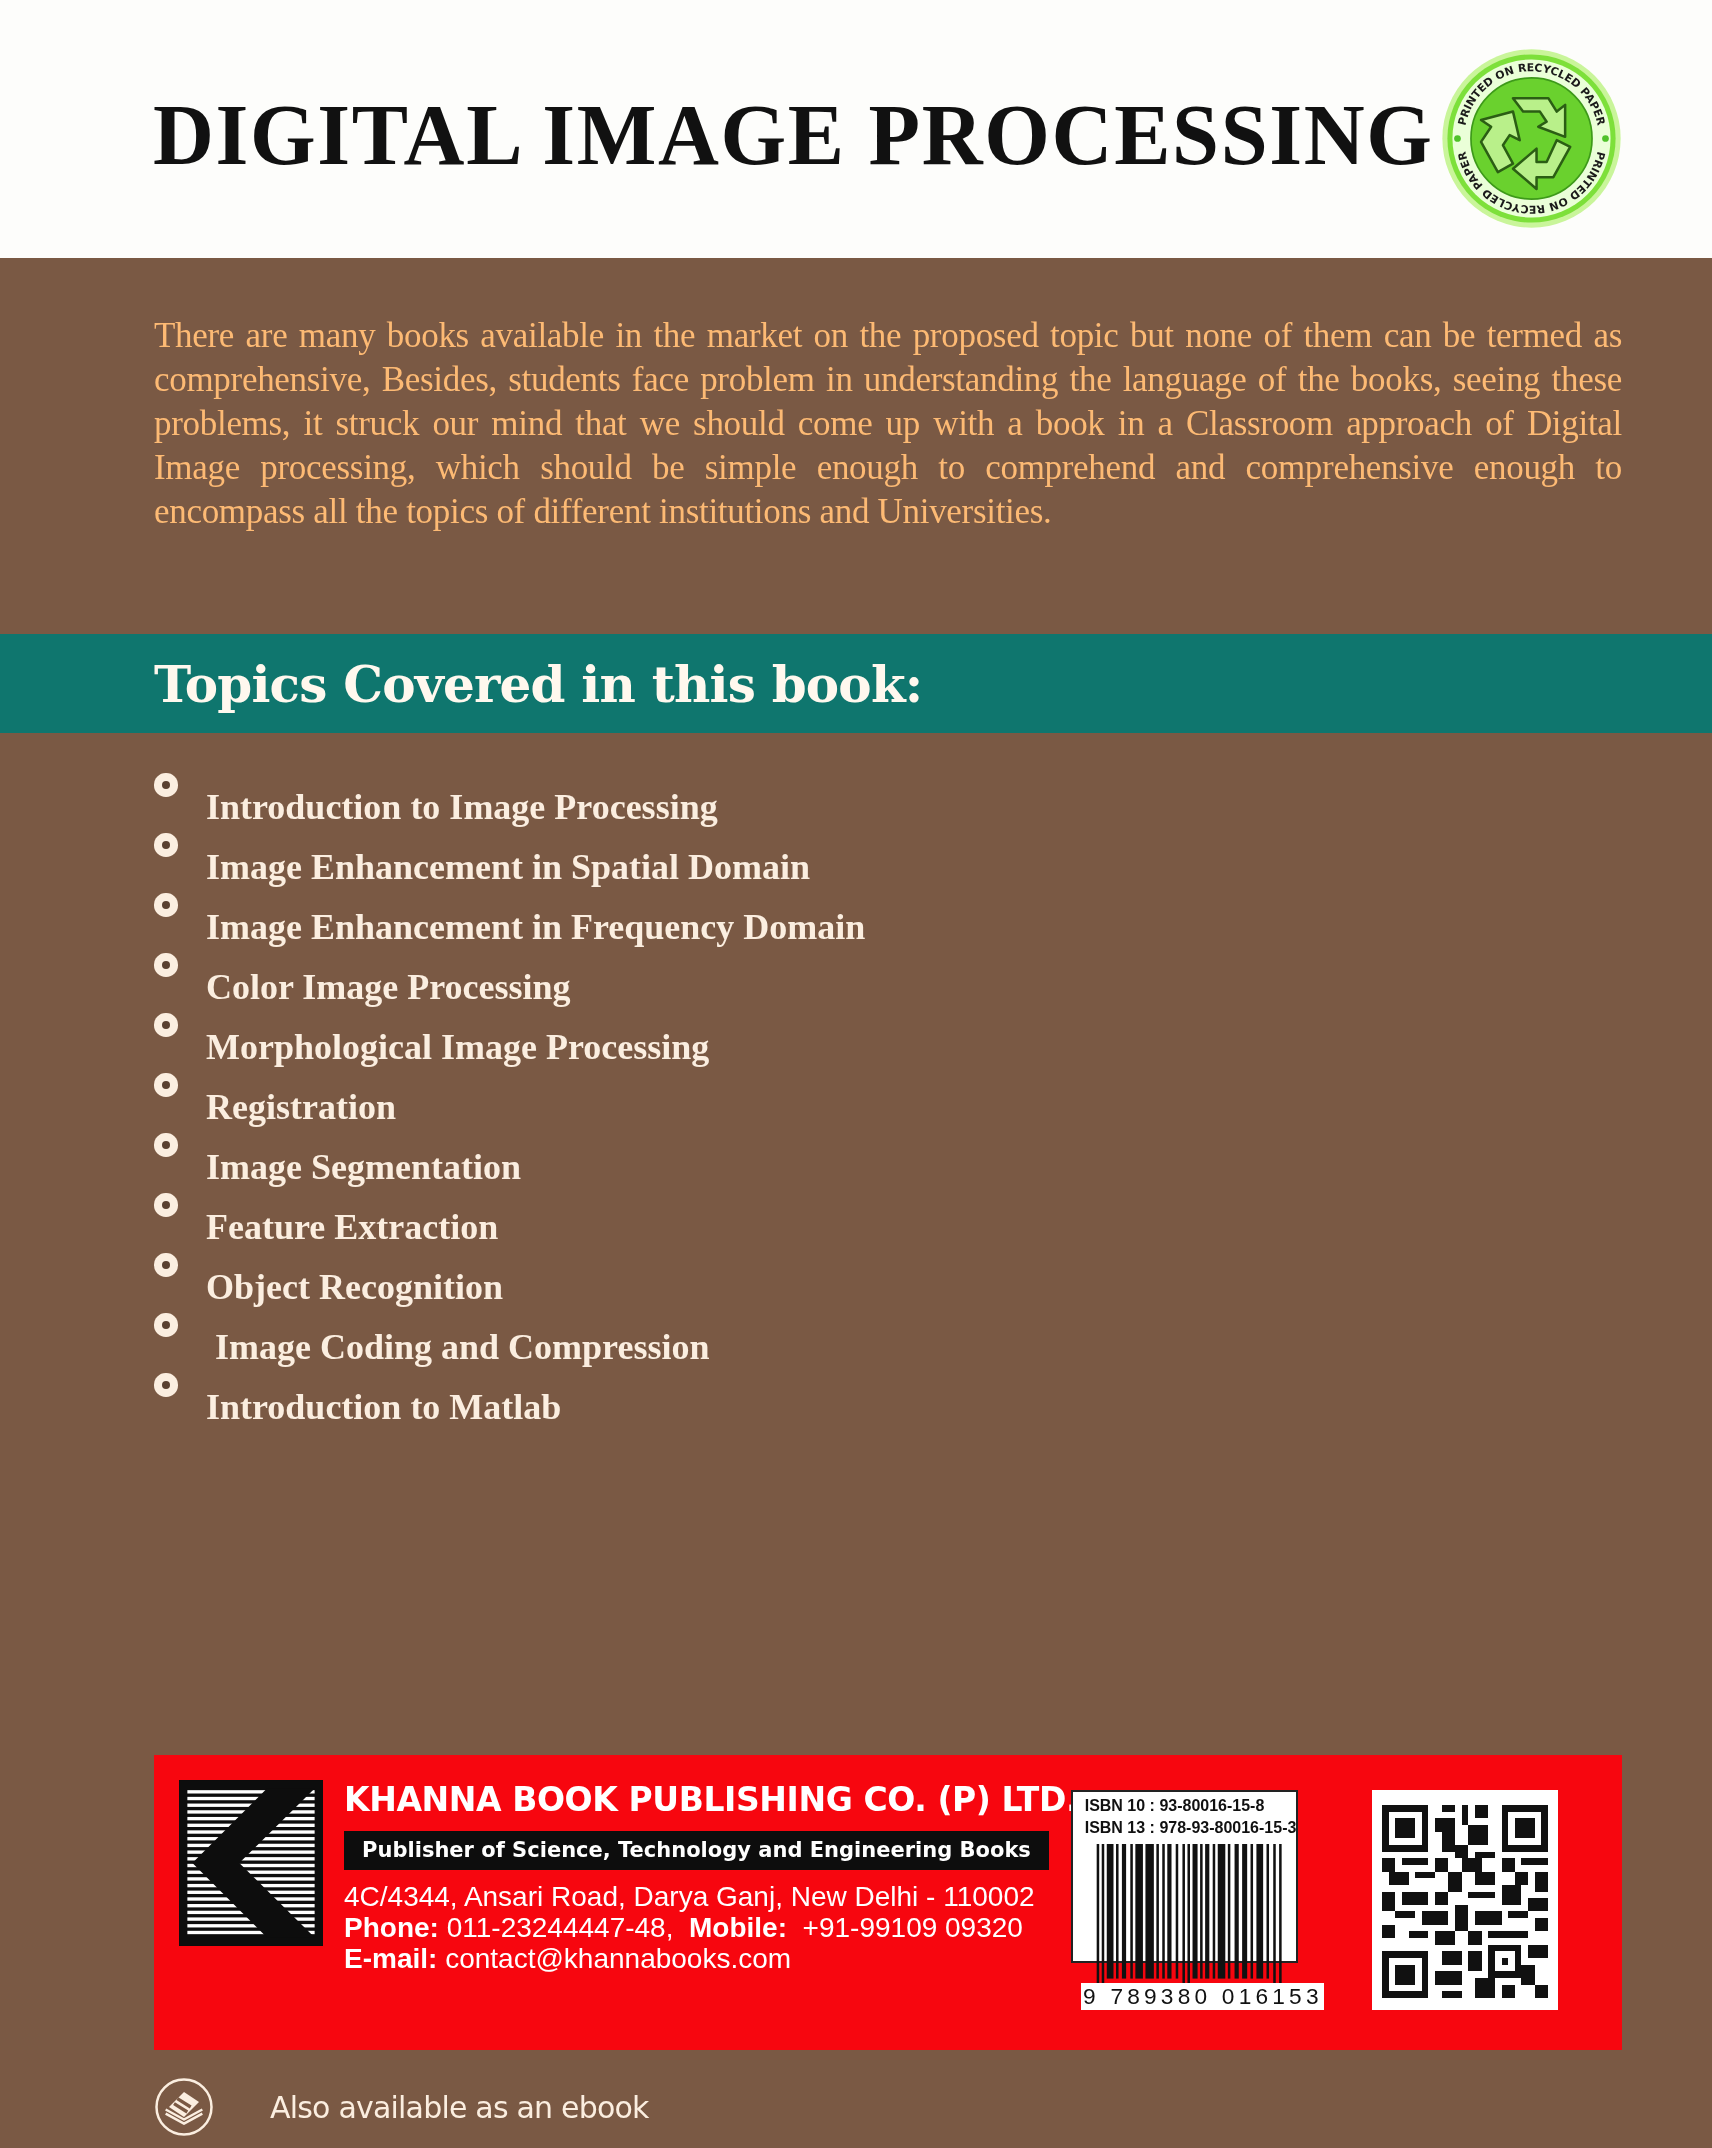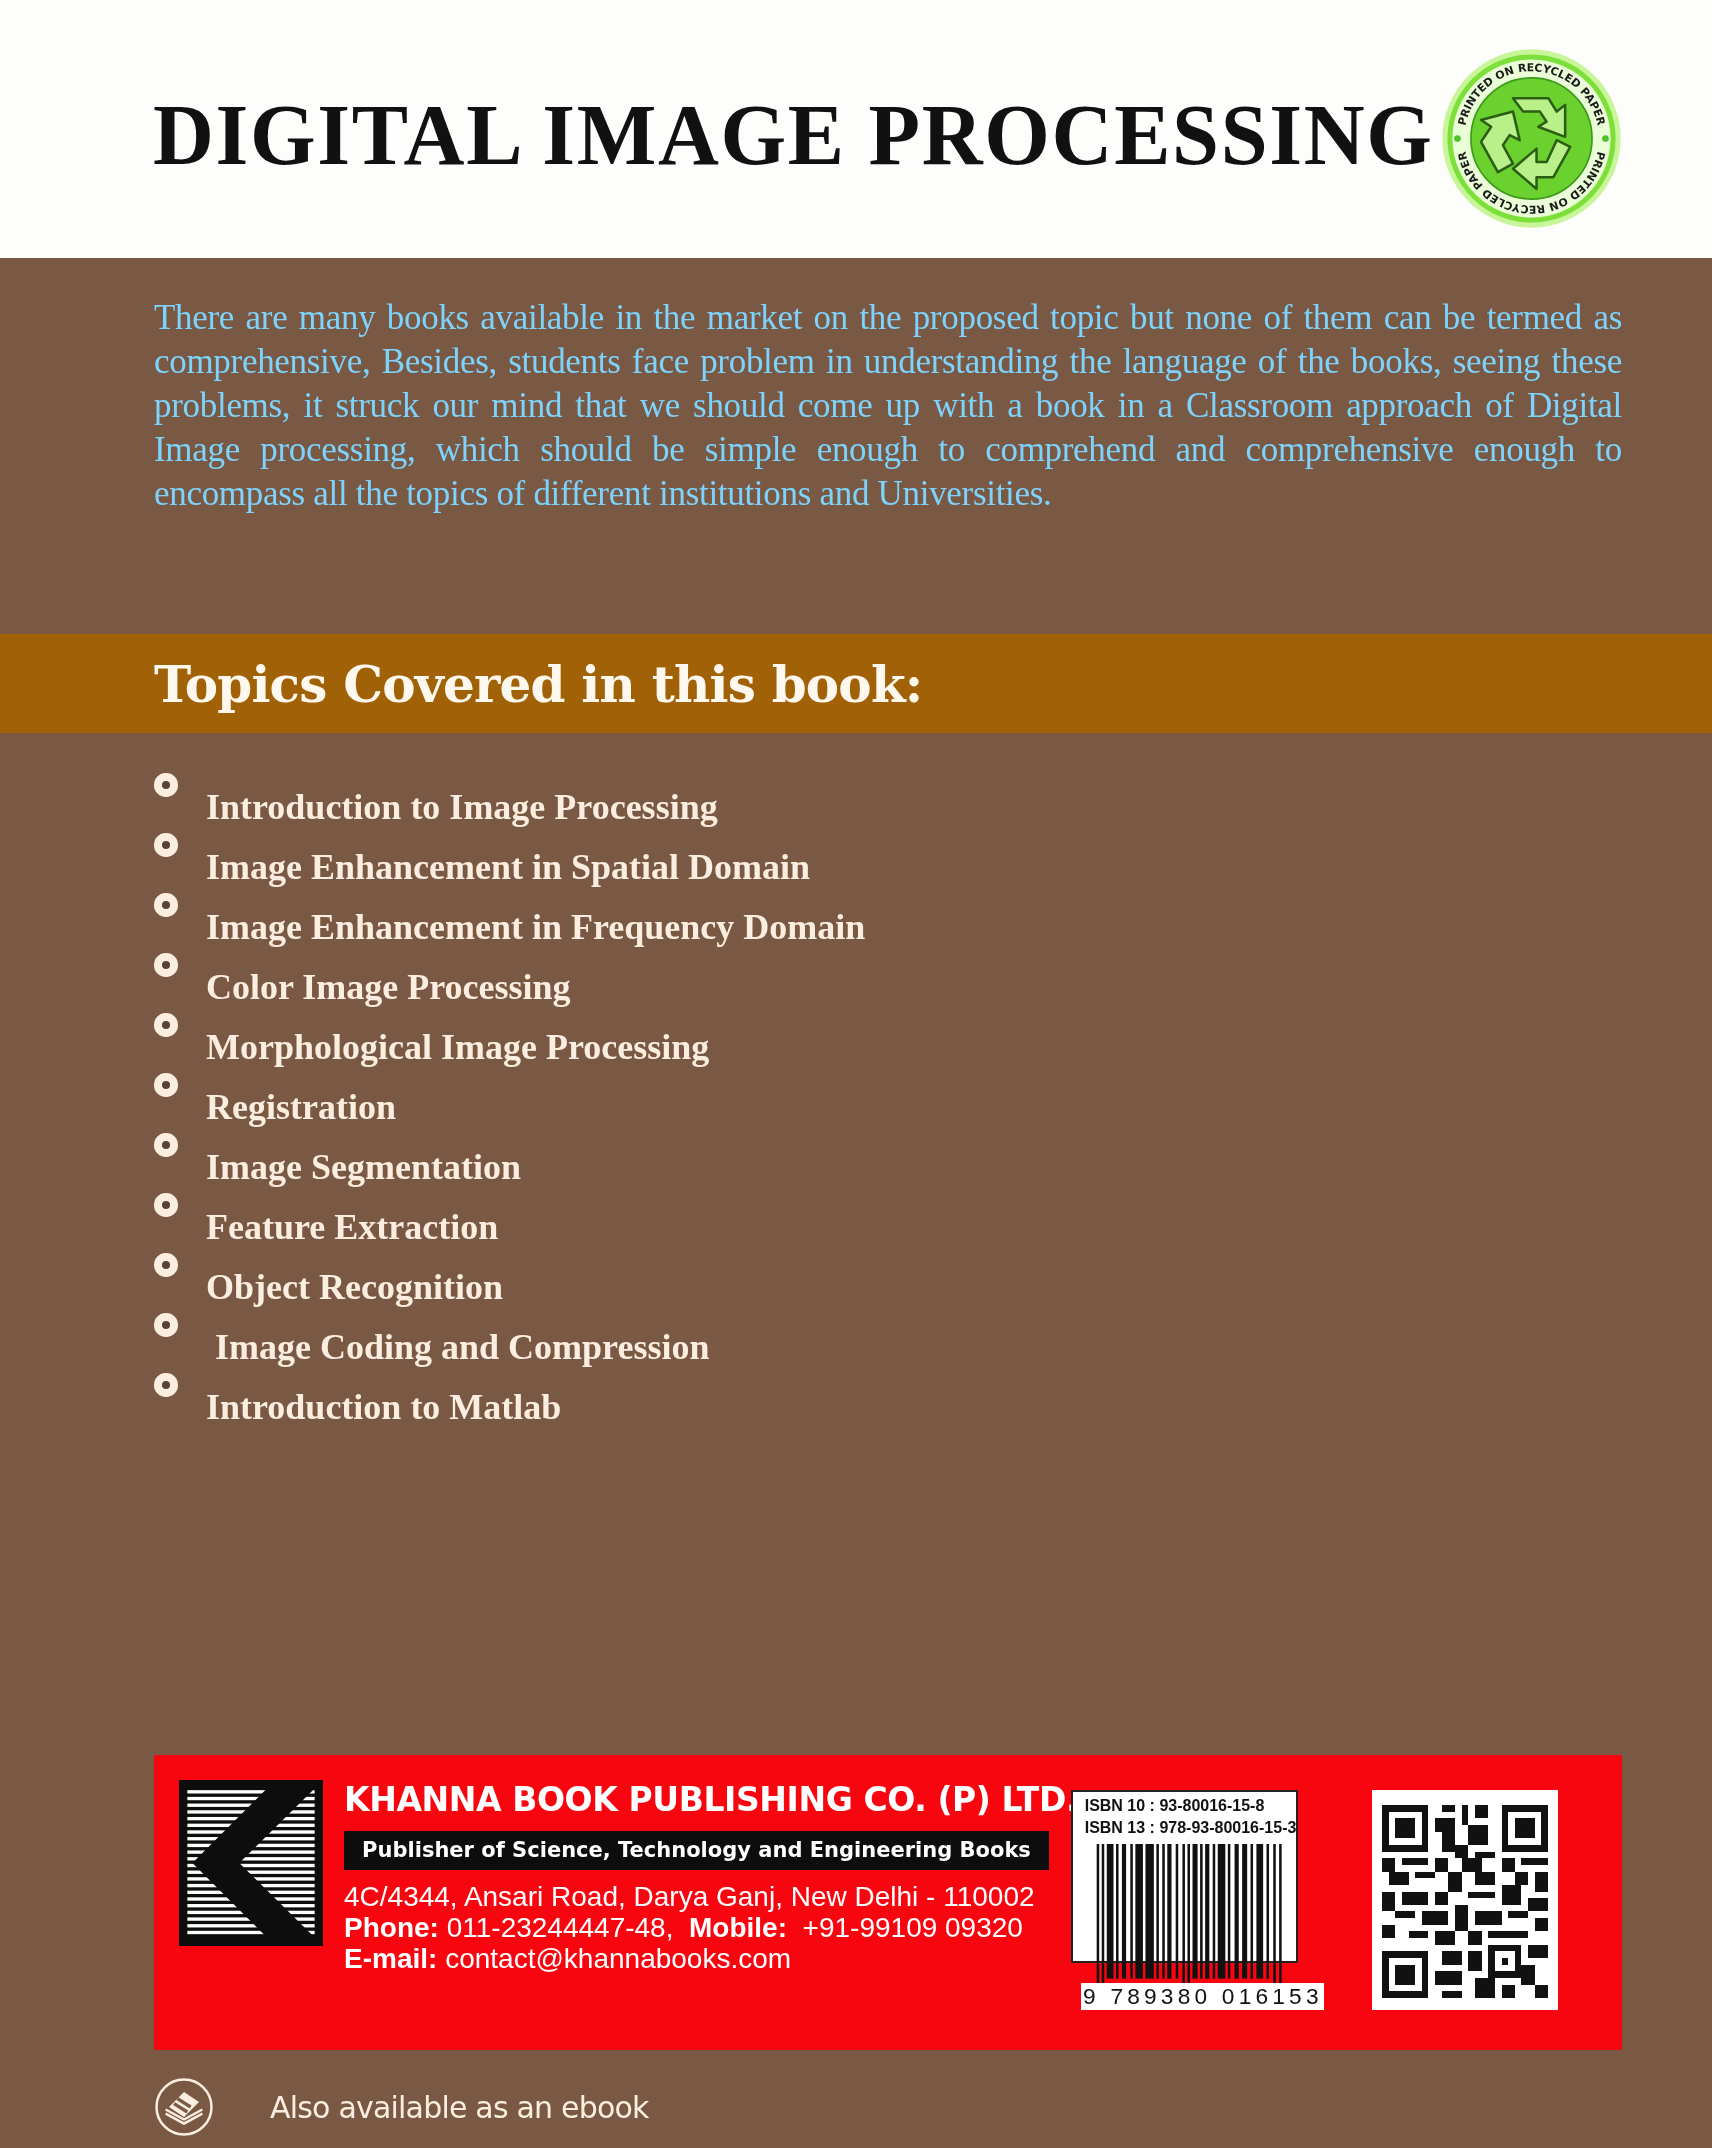--- a/index.html
+++ b/index.html
@@ -16,30 +16,30 @@
   .title {
     position: absolute; left: 153px; top: 91px;
     font-family: "Liberation Serif", "DejaVu Serif", serif;
     font-weight: bold; font-size: 87px; letter-spacing: 1.7px;
     color: #111; white-space: nowrap; line-height: 1;
     transform: scaleX(0.97); transform-origin: left center;
   }
   .badge { position: absolute; left: 1439px; top: 46px; width: 185px; height: 185px; }
 
   .blurb {
-    position: absolute; left: 154px; top: 296px; width: 1468px;
+    position: absolute; left: 154px; top: 314px; width: 1468px;
     font-family: "Liberation Serif", "DejaVu Serif", serif;
-    font-size: 35px; line-height: 44px; color: #7dd3fc;
+    font-size: 35px; line-height: 44px; color: #fdba74;
     text-align: justify; text-align-last: left;
     letter-spacing: -0.3px;
   }
 
   .topics-band {
     position: absolute; left: 0; top: 634px; width: 1713px; height: 99px;
-    background: #a16207;
+    background: #0f766e;
   }
   .topics-heading {
     position: absolute; left: 154px; top: 17px;
     font-family: "DejaVu Serif", "Liberation Serif", serif;
     font-weight: bold; font-size: 50px; color: #fff8ee; line-height: 67px;
     letter-spacing: -0.8px;
   }
 
   .topic-list { position: absolute; left: 154px; top: 755px; margin: 0; padding: 0; list-style: none; }
   .topic-item { height: 60px; display: flex; align-items: center; }

